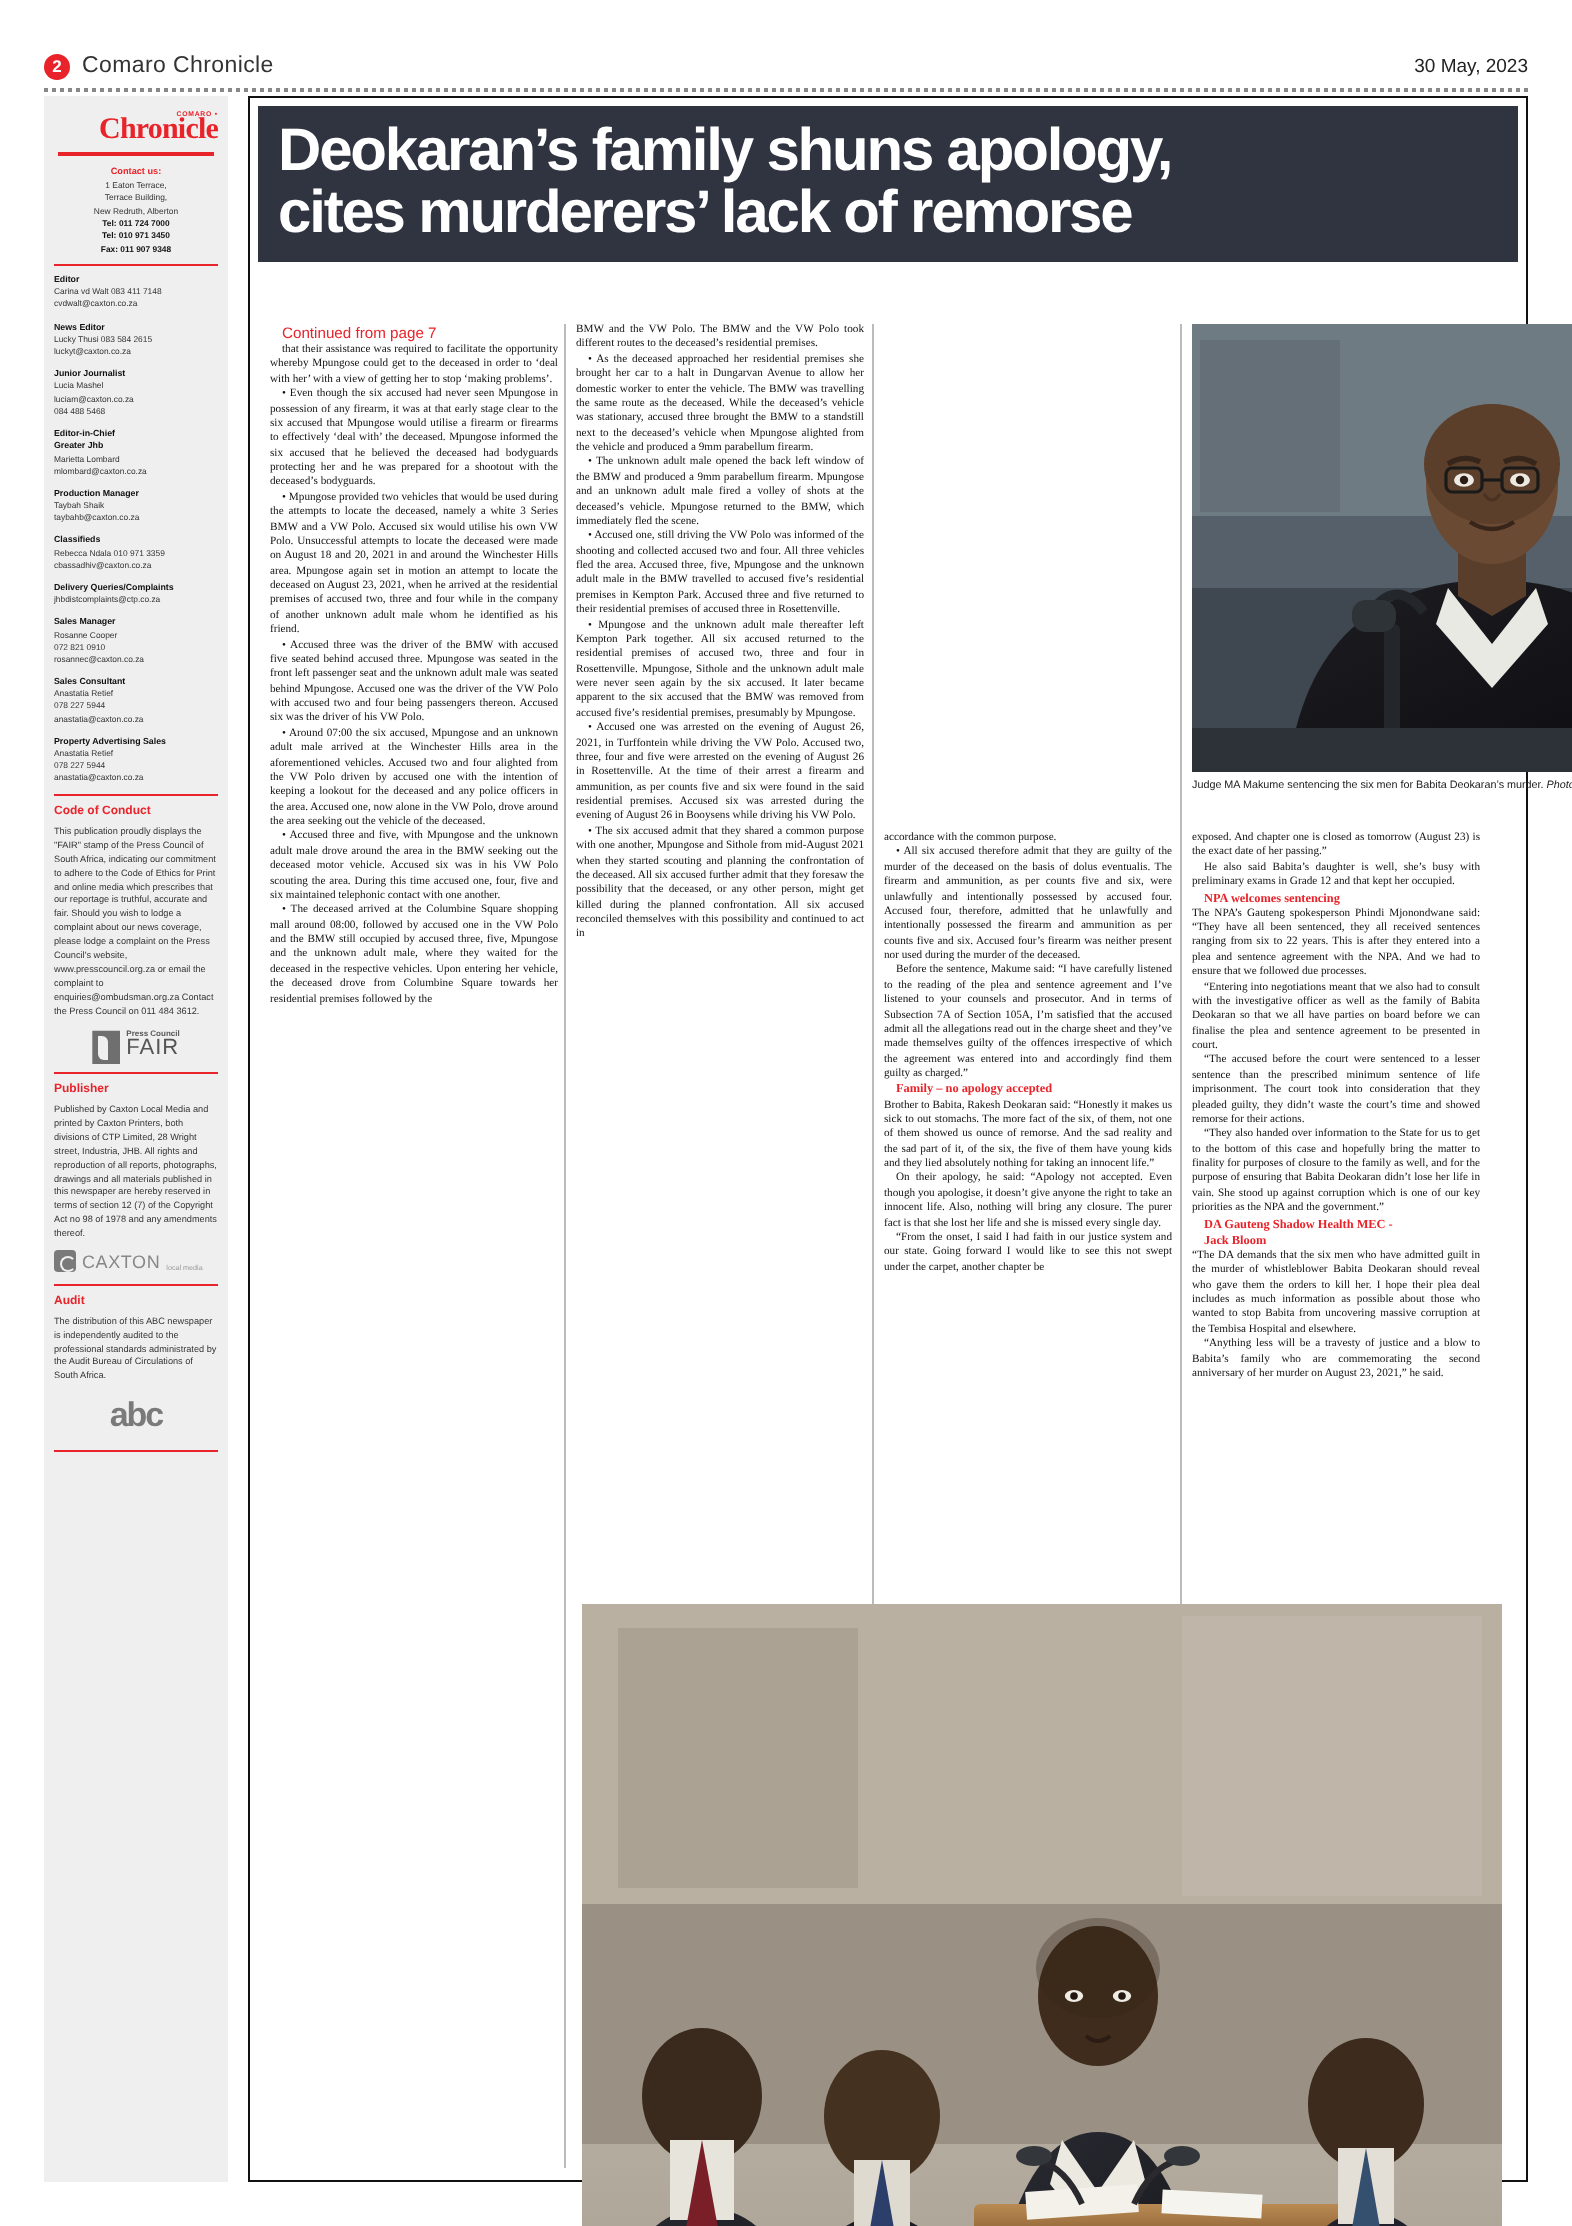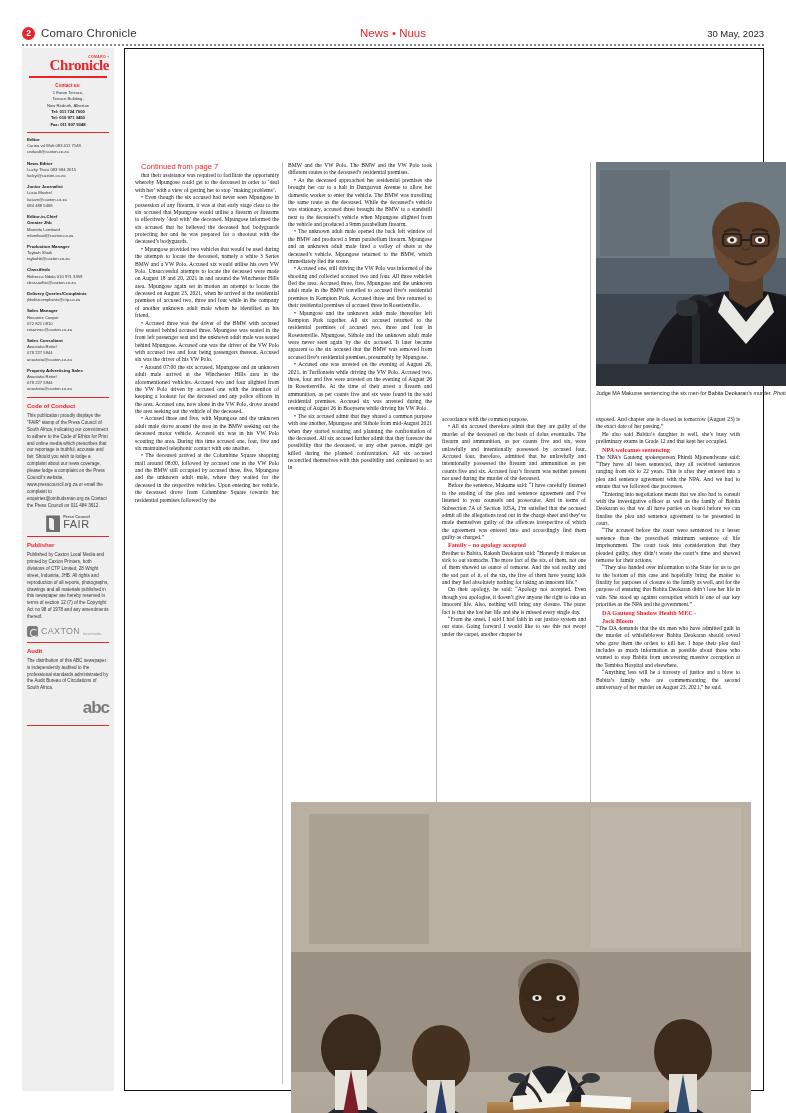--- a/index.html
+++ b/index.html
@@ -73,28 +73,28 @@
 
   .fairlogo{display:flex;align-items:flex-start;justify-content:center;margin:6px 0 4px;gap:3px;}
   .fairmark{width:14px;height:17px;background:#6f6f6f;position:relative;
     clip-path:polygon(0 0,100% 0,100% 100%,0 100%);}
   .fairmark:after{content:"";position:absolute;left:3px;top:2.5px;width:5px;height:12px;background:#efefef;
     border-radius:0 3px 0 3px;}
   .fairtxt{line-height:1;}
   .fairtxt .s{font-size:4px;color:#555;font-weight:bold;}
   .fairtxt .b{font-size:11px;color:#555;letter-spacing:.5px;}
 
-  .caxton{display:flex;align-items:center;justify-content:flex-start;gap:3px;margin:4px 0 4px;}
+  .caxton{display:flex;justify-content:flex-start;gap:3px;margin:4px 0 4px;}
   .caxbox{width:11px;height:11px;background:#7a7a7a;border-radius:2px;position:relative;}
   .caxbox:after{content:"";position:absolute;left:2.5px;top:2.5px;width:6px;height:6px;
     border:1.5px solid #efefef;border-radius:50%;border-right-color:transparent;}
   .caxname{font-size:9px;color:#888;letter-spacing:.3px;}
   .caxsub{font-size:3.6px;color:#999;align-self:flex-end;padding-bottom:1px;}
 
-  .abc{text-align:right;font-size:17px;color:#7a7a7a;font-weight:bold;letter-spacing:-1px;
+  .abc{text-align:center;font-size:17px;color:#7a7a7a;font-weight:bold;letter-spacing:-1px;
     font-family:"Liberation Sans",sans-serif;margin:4px 0 2px;}
 
   
   .main{
     position:absolute;left:124px;top:48px;width:640px;height:1043px;
     border:1px solid #111;box-sizing:border-box;background:#fff;
   }
   .headline{
     background:#2f3440;color:#fff;margin:4px 4px 0 4px;padding:7px 10px 9px 10px;
     font-family:"Liberation Sans",sans-serif;
@@ -137,21 +137,20 @@
   }
 </style>
 </head>
 <body>
 
 <div class="page">
 
   <div class="topbar">
     <div class="pagenum">2</div>
     <div class="pubname">Comaro Chronicle</div>
-    <div class="topcenter">News • Nuus</div>
     <div class="topdate">30 May, 2023</div>
   </div>
   <div class="dotrule"></div>
 
   <div class="sidebar">
 
     <div class="logo">
       <div class="kicker">COMARO •</div>
       <div class="big">Chronicle</div>
     </div>
@@ -253,20 +252,24 @@
     <div class="sb-rule"></div>
 
     <div class="sb-head-red">Audit</div>
     <div class="sb-para">The distribution of this ABC newspaper is independently audited to the professional standards administrated by the Audit Bureau of Circulations of South Africa.</div>
     <div class="abc">abc</div>
     <div class="sb-rule"></div>
   </div>
 
   <div class="main">
 
+    <div class="headline">
+      <div>Deokaran’s family shuns apology,</div>
+      <div>cites murderers’ lack of remorse</div>
+    </div>
 
     <div class="cols">
 
       <div class="vsep" style="left:151px;"></div>
       <div class="vsep" style="left:305px;"></div>
       <div class="vsep" style="left:459px;"></div>
 
       <div class="col c1">
         <p class="contfrom">Continued from page 7</p>
         <p>that their assistance was required to facilitate the opportunity whereby Mpungose could get to the deceased in order to ‘deal with her’ with a view of getting her to stop ‘making problems’.</p>

